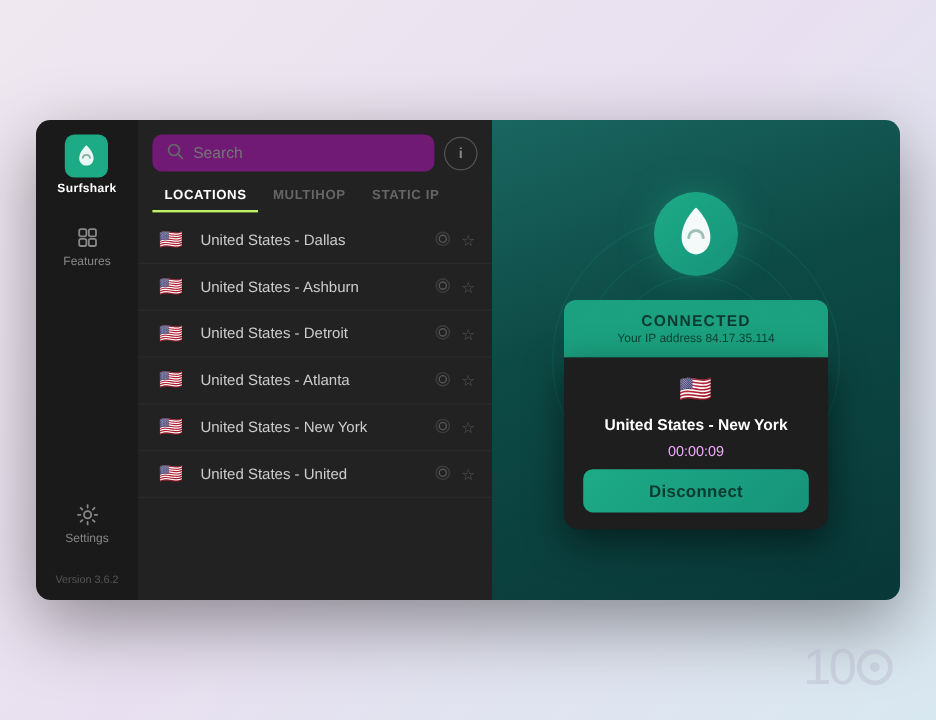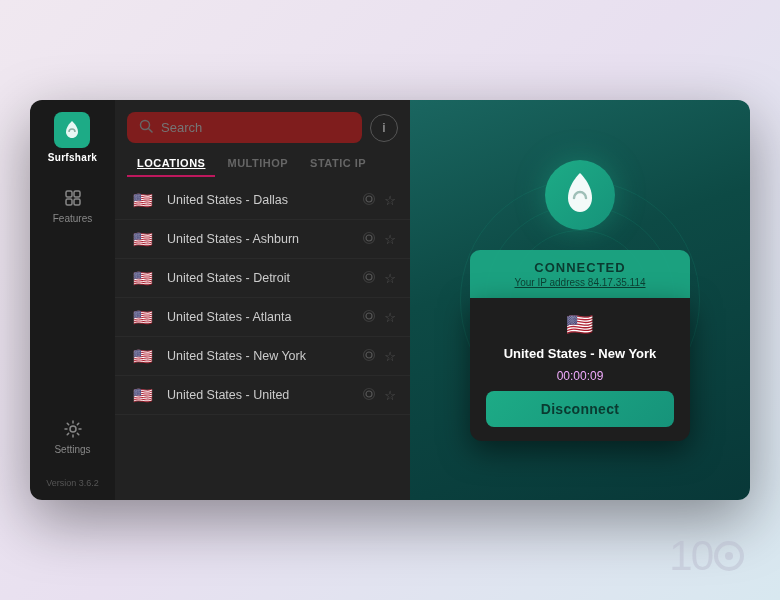--- a/index.html
+++ b/index.html
@@ -120,21 +120,21 @@
 
     .search-bar {
       display: flex;
       align-items: center;
       gap: 8px;
       padding: 12px 12px 8px;
     }
 
     .search-input-wrapper {
       flex: 1;
-      background: #7f1d1d;
+      background: #701a75;
       border-radius: 8px;
       display: flex;
       align-items: center;
       padding: 7px 12px;
       gap: 8px;
     }
 
     .search-icon-svg {
       color: #666;
       font-size: 14px;
@@ -177,22 +177,21 @@
       font-size: 11px;
       font-weight: 600;
       color: #666;
       cursor: pointer;
       border-bottom: 2px solid transparent;
       letter-spacing: 0.5px;
     }
 
     .tab.active {
       color: #ffffff;
-      border-bottom: 2px solid #be185d;
-      text-decoration: underline;
+      border-bottom: 2px solid #bef264;
     }
 
     .locations-list {
       flex: 1;
       overflow-y: auto;
     }
 
     .location-item {
       display: flex;
       align-items: center;
@@ -288,21 +287,20 @@
       color: #0a3a30;
       font-size: 13px;
       font-weight: 800;
       letter-spacing: 1px;
     }
 
     .ip-text {
       color: rgba(0,0,0,0.6);
       font-size: 10px;
       margin-top: 2px;
-      text-decoration: underline;
     }
 
     .connection-info-card {
       width: 220px;
       background: #1e1e1e;
       border-radius: 0 0 12px 12px;
       padding: 14px 16px;
       display: flex;
       flex-direction: column;
       align-items: center;

